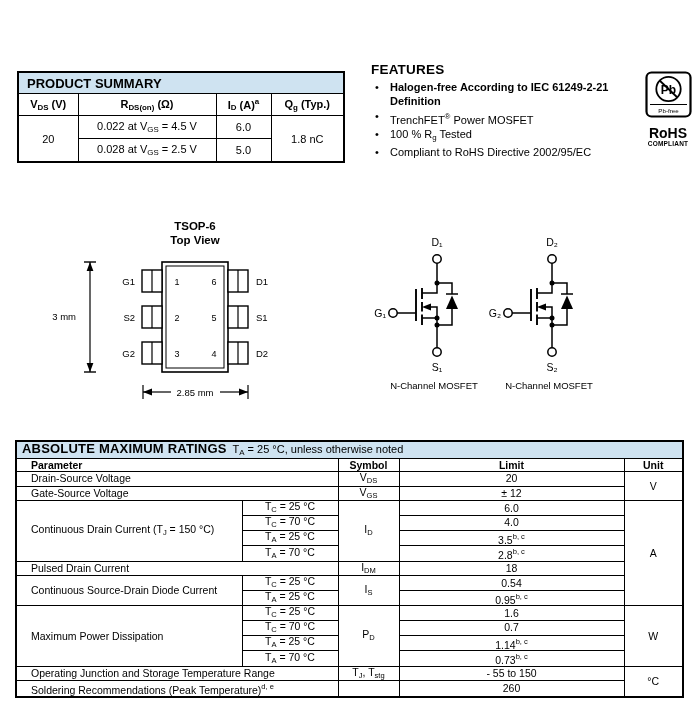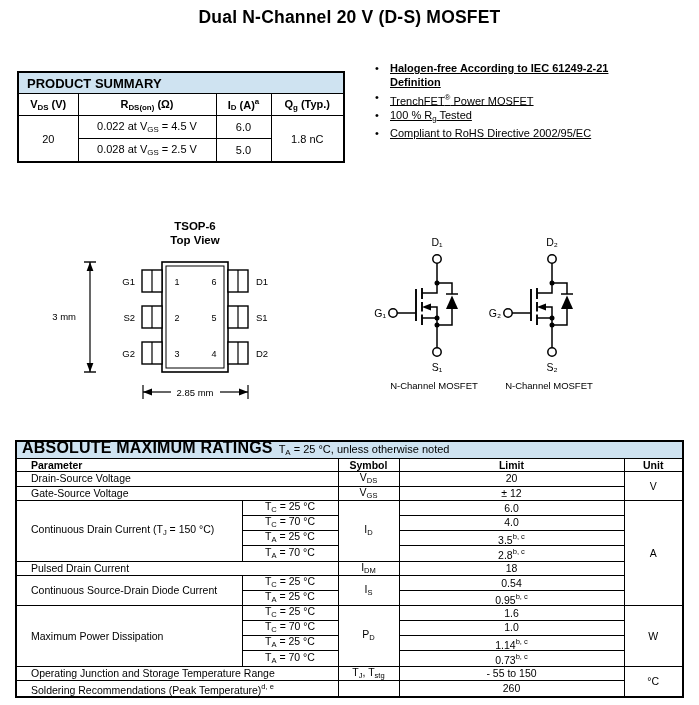--- a/index.html
+++ b/index.html
@@ -24,46 +24,45 @@
   table.ps tr.title td { background:#cfe3f1; font-weight:bold; font-size:13px; text-align:left; padding-left:8px; height:20px; border:1.5px solid #000; }
   table.ps tr.hdr th { font-weight:bold; font-size:11px; height:21px; }
   table.ps tr.data td { height:22px; }
   table.ps { border:2px solid #000; }
 
   
   .features { position:absolute; left:371px; top:62px; width:272px; }
   .features-title { font-weight:bold; font-size:13.5px; margin-bottom:4px; letter-spacing:0.2px; }
   .feat-item { display:flex; font-size:11px; line-height:13.5px; margin-bottom:1.5px; }
   .feat-bullet { width:15px; flex:0 0 15px; text-align:left; padding-left:4px; }
-  .feat-text { flex:1; max-width:248px;text-decoration:underline; }
+  .feat-text { flex:1; max-width:248px; }
 
   
   .rohs { position:absolute; left:644px; top:71px; width:48px; text-align:center; }
   .rohs-name { font-weight:bold; font-size:14px; margin-top:4px; line-height:14px; }
   .rohs-compliant { font-weight:bold; font-size:6.5px; letter-spacing:0.2px; }
 
   
   table.amr {
     position:absolute; left:15px; top:440px; width:669px;
     border-collapse:collapse; table-layout:fixed; border:2px solid #000;
   }
   table.amr td, table.amr th { border:1px solid #000; font-size:10.5px; line-height:11px; padding:0 3px; text-align:center; vertical-align:middle; height:13.4px; }
   table.amr tr.title td { background:#cfe3f1; text-align:left; font-size:11px; height:16px; padding-left:5px; border:1.5px solid #000; }
-  table.amr tr.title td b { font-size:16px; letter-spacing:0.2px; }
+  table.amr tr.title td b { font-size:13px; letter-spacing:0.2px; }
   table.amr tr.hdr th { font-weight:bold; height:12px; }
   table.amr th.pl, table.amr td.pl { text-align:left; padding-left:14px; }
 
   svg text { font-family:"Liberation Sans", sans-serif; }
 </style>
 </head>
 <body>
 
 <div class="page">
 
-  <div class="doc-title">Dual N-Channel 20 V (D-S) MOSFET</div>
 
   <table class="ps">
     <colgroup>
         <col style="width:60px">
         <col style="width:138px">
         <col style="width:55px">
         <col>
       </colgroup>
     <tbody>
         <tr class="title">
@@ -82,38 +81,51 @@
       <td rowspan="2">1.8 nC</td>
     </tr>
     <tr class="data">
       <td>0.028 at V<sub>GS</sub> = 2.5 V</td>
       <td>5.0</td>
     </tr>
   </tbody>
     </table>
 
   <div class="features">
+    <div class="features-title">FEATURES</div>
     <div class="feat-item">
       <span class="feat-bullet">•</span>
       <span class="feat-text"><b>Halogen-free According to IEC 61249-2-21 Definition</b></span>
     </div>
     <div class="feat-item">
       <span class="feat-bullet">•</span>
       <span class="feat-text">TrenchFET<sup>®</sup> Power MOSFET</span>
     </div>
     <div class="feat-item">
       <span class="feat-bullet">•</span>
       <span class="feat-text">100 % R<sub>g</sub> Tested</span>
     </div>
     <div class="feat-item">
       <span class="feat-bullet">•</span>
       <span class="feat-text">Compliant to RoHS Directive 2002/95/EC</span>
     </div>
   </div>
 
+  <div class="rohs">
+    <svg width="47" height="47" viewBox="0 0 47 47">
+      <rect x="1.5" y="1.5" width="44" height="44" rx="5" fill="#fff" stroke="#000" stroke-width="2.2"></rect>
+      <circle cx="23.5" cy="18" r="12.2" fill="none" stroke="#000" stroke-width="1.8"></circle>
+      <text x="23.5" y="22.5" text-anchor="middle" font-size="12" font-weight="bold">Pb</text>
+      <line x1="14.6" y1="9.5" x2="32.4" y2="26.5" stroke="#000" stroke-width="1.8"></line>
+      <line x1="5" y1="33.5" x2="42" y2="33.5" stroke="#000" stroke-width="1"></line>
+      <text x="23.5" y="42" text-anchor="middle" font-size="6.2">Pb-free</text>
+    </svg>
+    <div class="rohs-name">RoHS</div>
+    <div class="rohs-compliant">COMPLIANT</div>
+  </div>
 
   <svg style="position:absolute; left:40px; top:216px;" width="260" height="192" viewBox="0 0 260 192">
     <text x="155" y="14" text-anchor="middle" font-size="11.5" font-weight="bold">TSOP-6</text>
     <text x="155" y="28" text-anchor="middle" font-size="11.5" font-weight="bold">Top View</text>
 
     <rect x="122" y="46" width="66" height="110" fill="#fff" stroke="#000" stroke-width="1.6"></rect>
     <rect x="126" y="50" width="58" height="102" fill="none" stroke="#000" stroke-width="1"></rect>
 
     <g>
       <rect x="102" y="54" width="20" height="22" fill="#fff" stroke="#000" stroke-width="1.4"></rect>
@@ -300,21 +312,21 @@
     </tr>
     <tr>
       <td rowspan="4" class="pl">Maximum Power Dissipation</td>
       <td>T<sub>C</sub> = 25 °C</td>
       <td rowspan="4">P<sub>D</sub></td>
       <td>1.6</td>
       <td rowspan="4">W</td>
     </tr>
     <tr>
       <td>T<sub>C</sub> = 70 °C</td>
-      <td>1.0</td>
+      <td>0.7</td>
     </tr>
     <tr>
       <td>T<sub>A</sub> = 25 °C</td>
       <td>1.14<sup>b, c</sup></td>
     </tr>
     <tr>
       <td>T<sub>A</sub> = 70 °C</td>
       <td>0.73<sup>b, c</sup></td>
     </tr>
     <tr>

